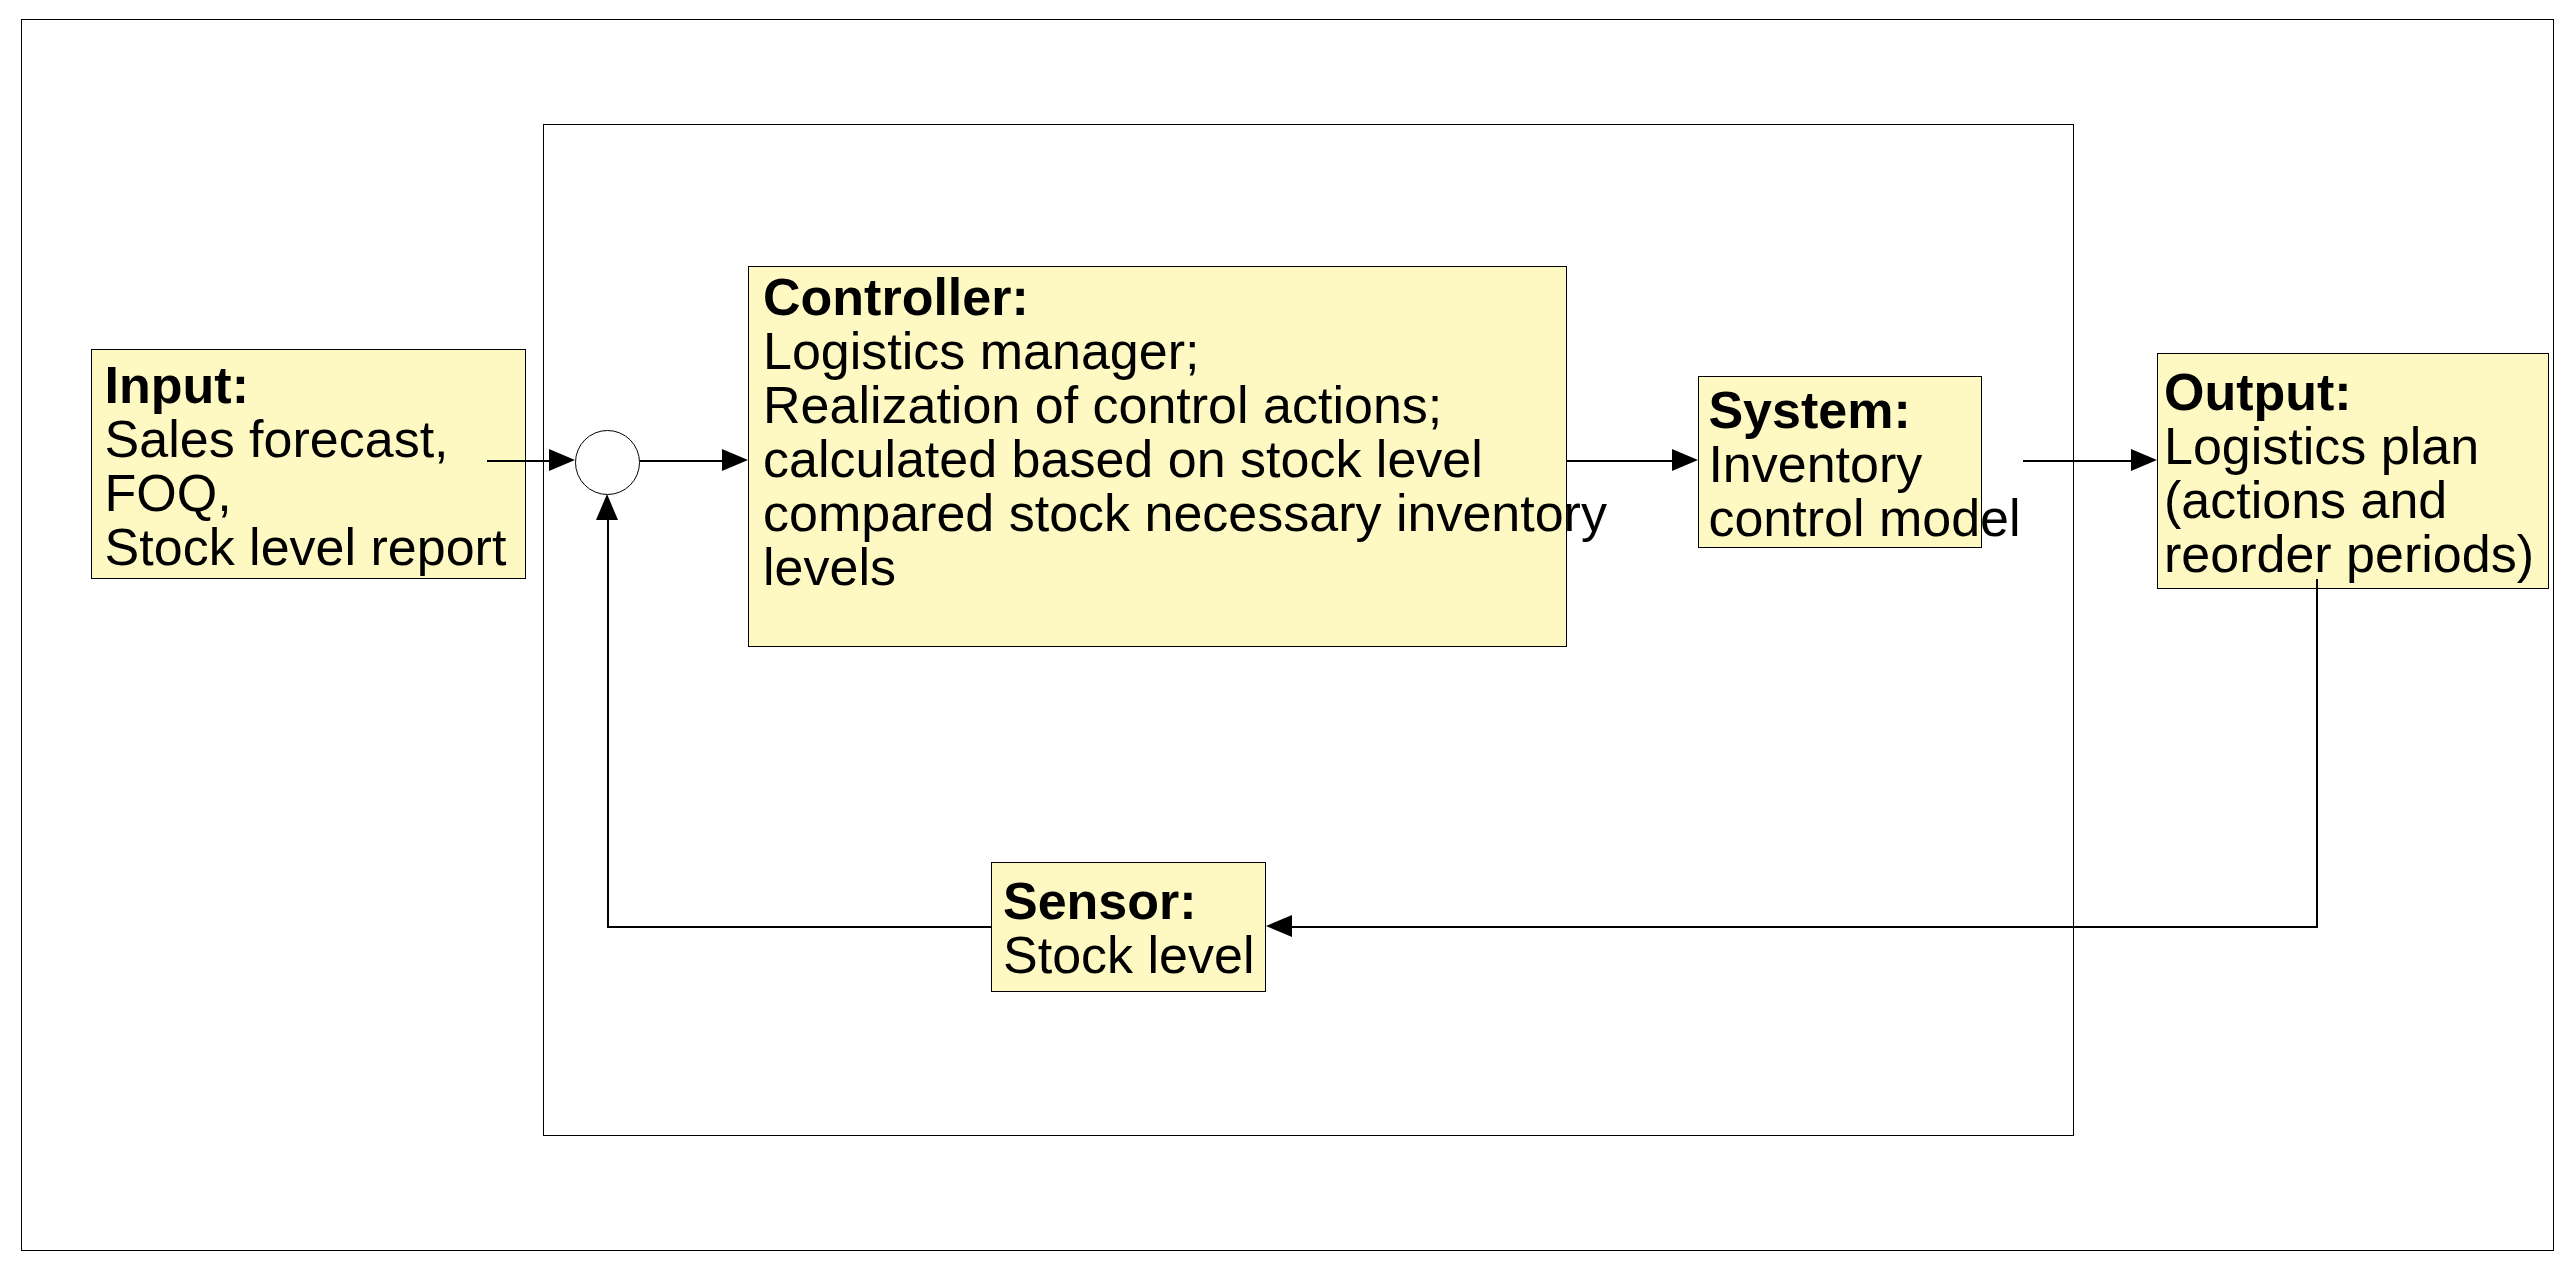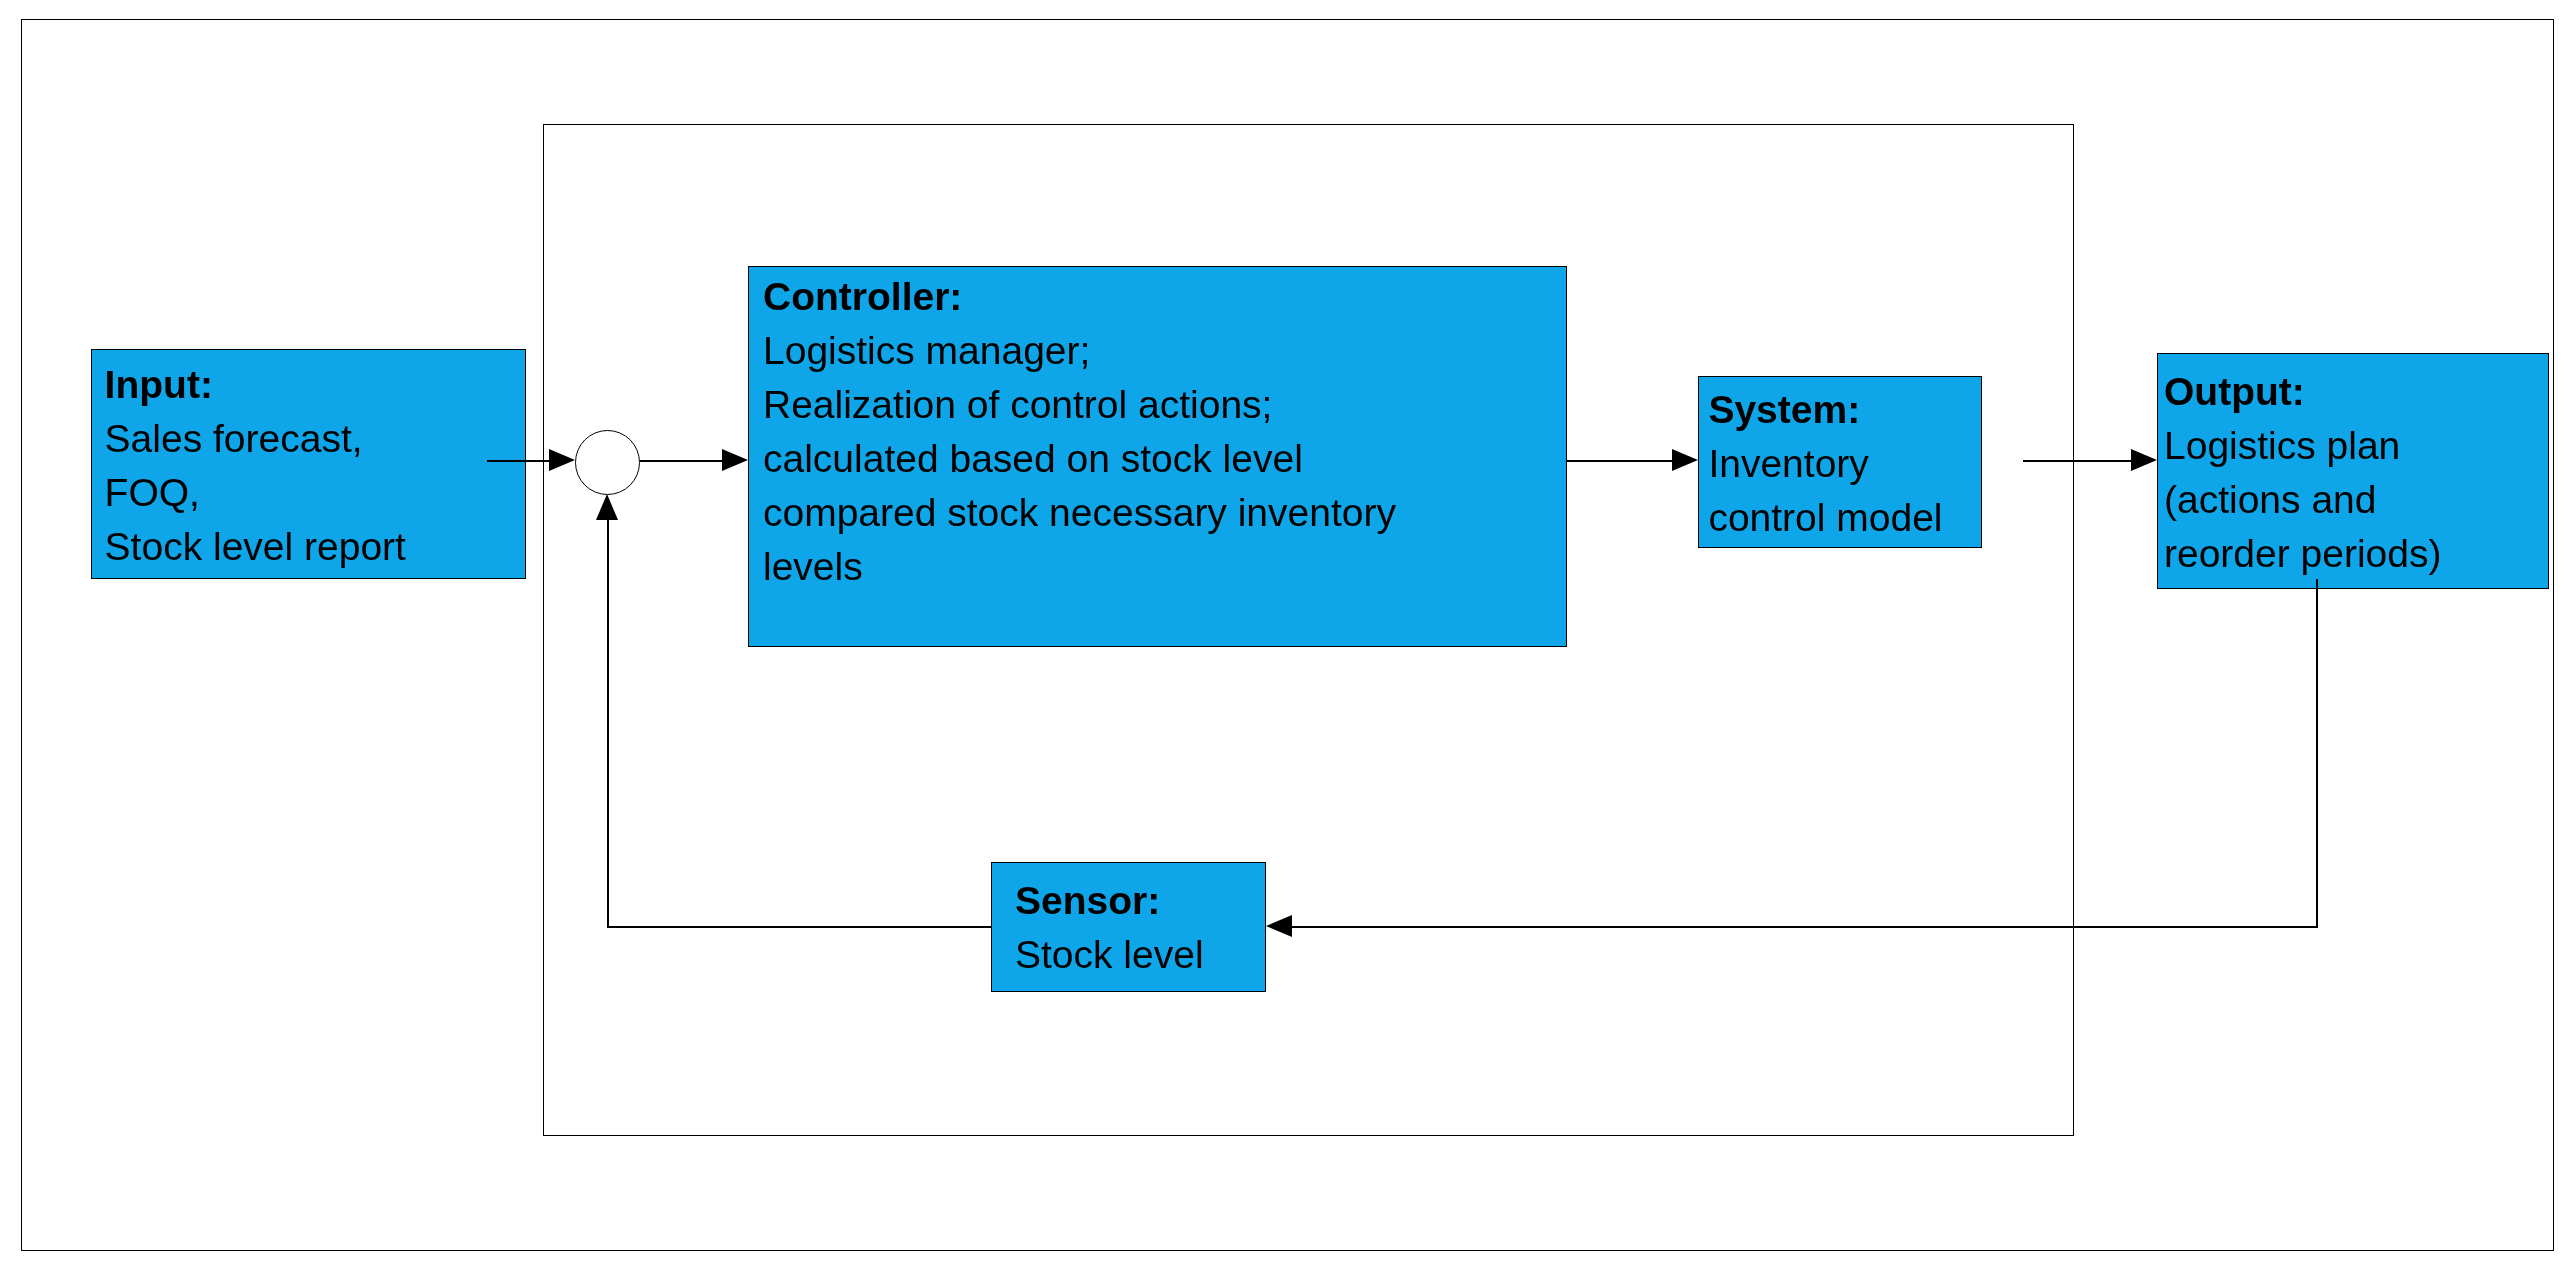--- a/index.html
+++ b/index.html
@@ -16,33 +16,33 @@
     position:absolute;
     border:1.6px solid #000;
     background:transparent;
     box-sizing:border-box;
   }
   .frame.outer{left:21px;top:19px;width:2533px;height:1232px;}
   .frame.inner{left:543px;top:124px;width:1531px;height:1012px;}
   .box{
     position:absolute;
     border:1.6px solid #000;
-    background:#0ea5e9;
+    background:#fef9c3;
     box-sizing:border-box;
-    font-size:39px;
+    font-size:52px;
     line-height:54px;
     white-space:nowrap;
   }
   .box .t{font-weight:bold;}
   .it{font-style:italic;}
   .box.input{left:91px;top:349px;width:435px;height:230px;padding:7.9px 12.6px;}
   .box.controller{left:748px;top:266px;width:819px;height:381px;padding:3.1px 14px;}
   .box.system{left:1698px;top:376px;width:284px;height:172px;padding:5.5px 9.4px;}
   .box.output{left:2157px;top:353px;width:392px;height:236px;padding:11px 6px;}
-  .box.sensor{left:991px;top:862px;width:275px;height:130px;padding:11px 23px;}
+  .box.sensor{left:991px;top:862px;width:275px;height:130px;padding:11px 11px;}
   .sum{
     position:absolute;
     left:575px;top:430px;width:65px;height:65px;
     border:1.6px solid #000;border-radius:50%;
     background:#ffffff;box-sizing:border-box;
   }
   .hline,.vline{position:absolute;background:#000;}
   .hline{height:1.6px;}
   .vline{width:1.6px;}
   .l-input-sum{left:487px;top:460px;width:67px;}

